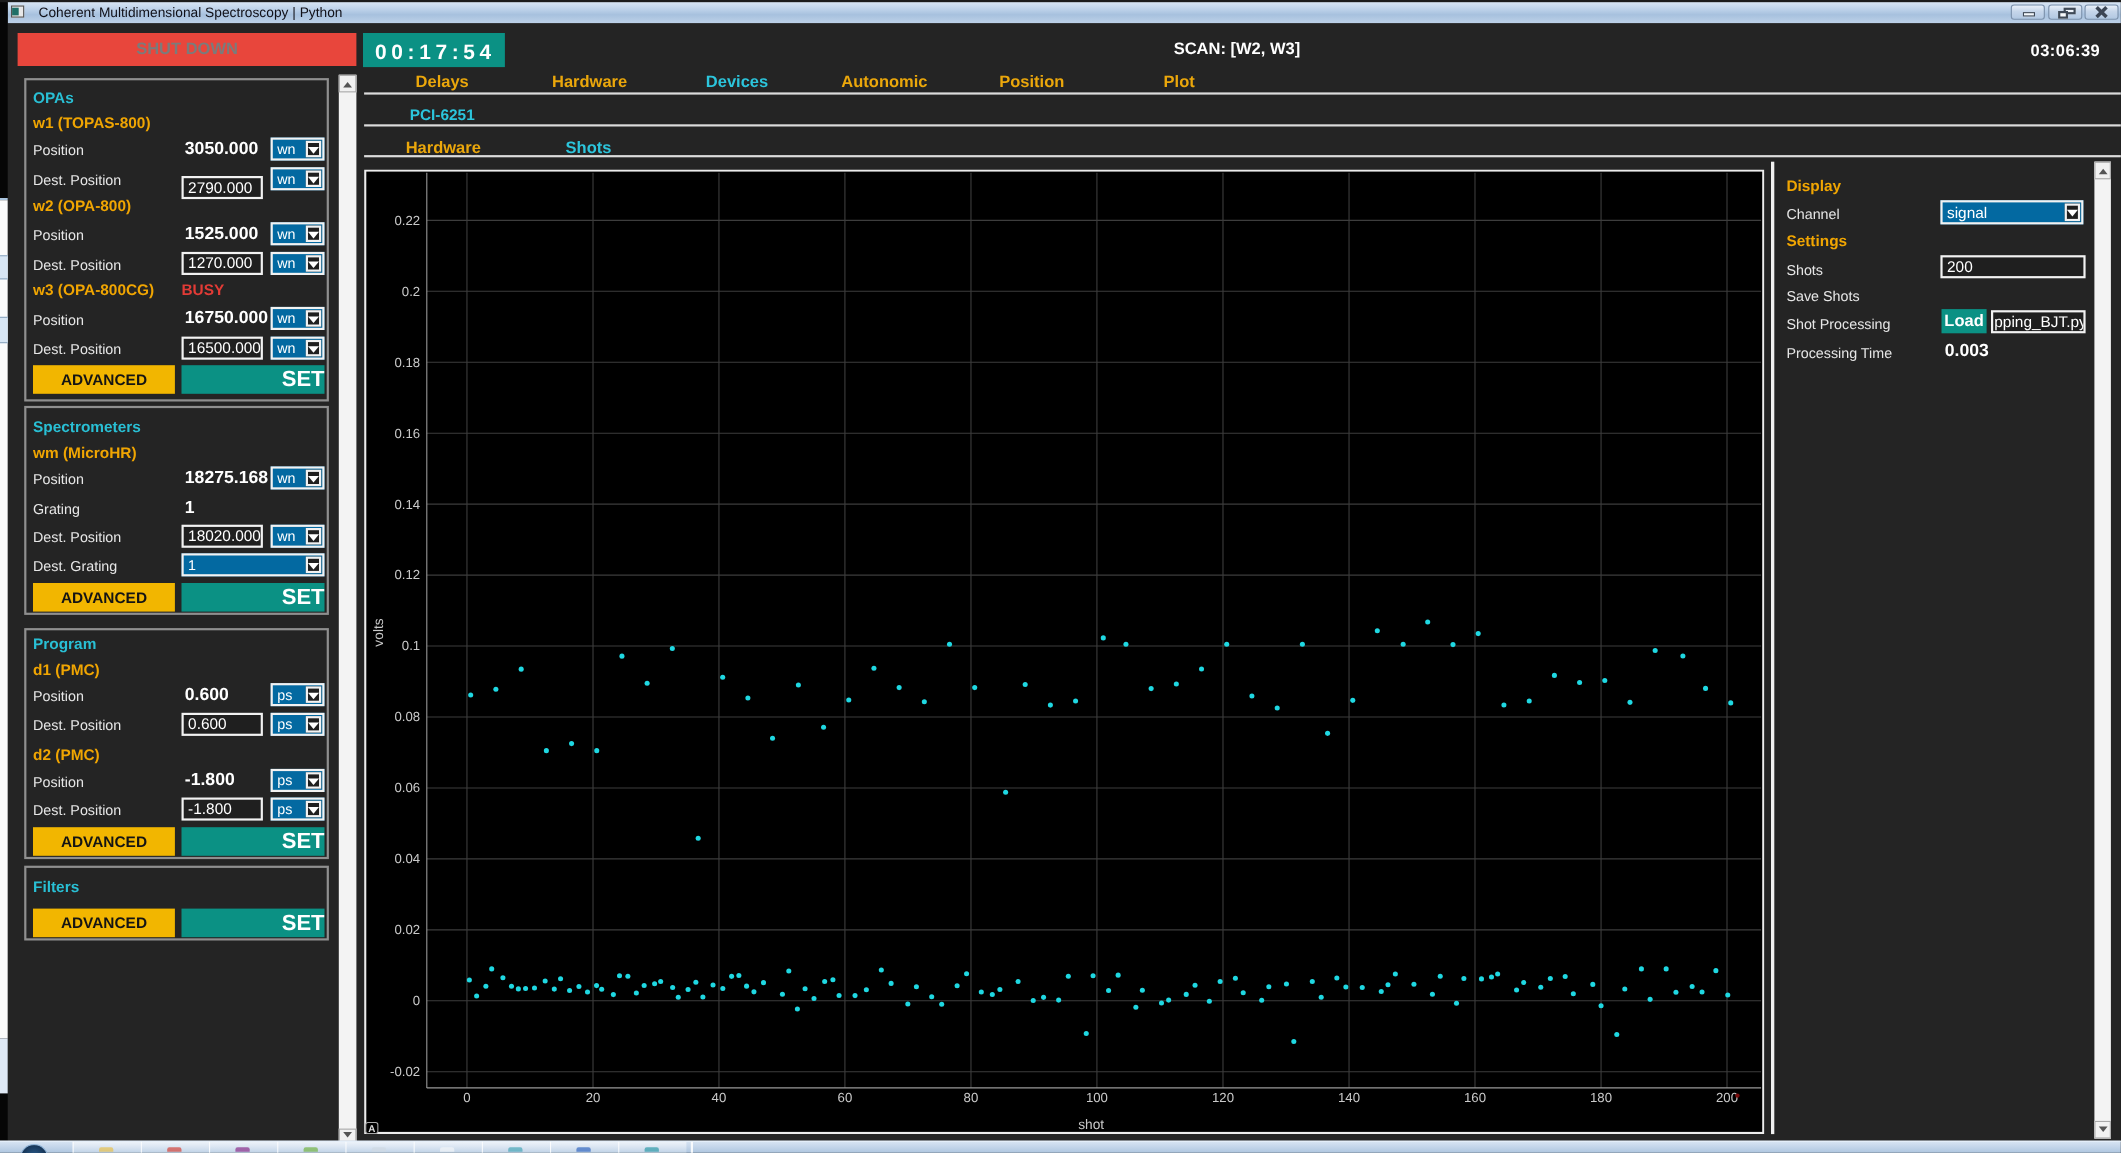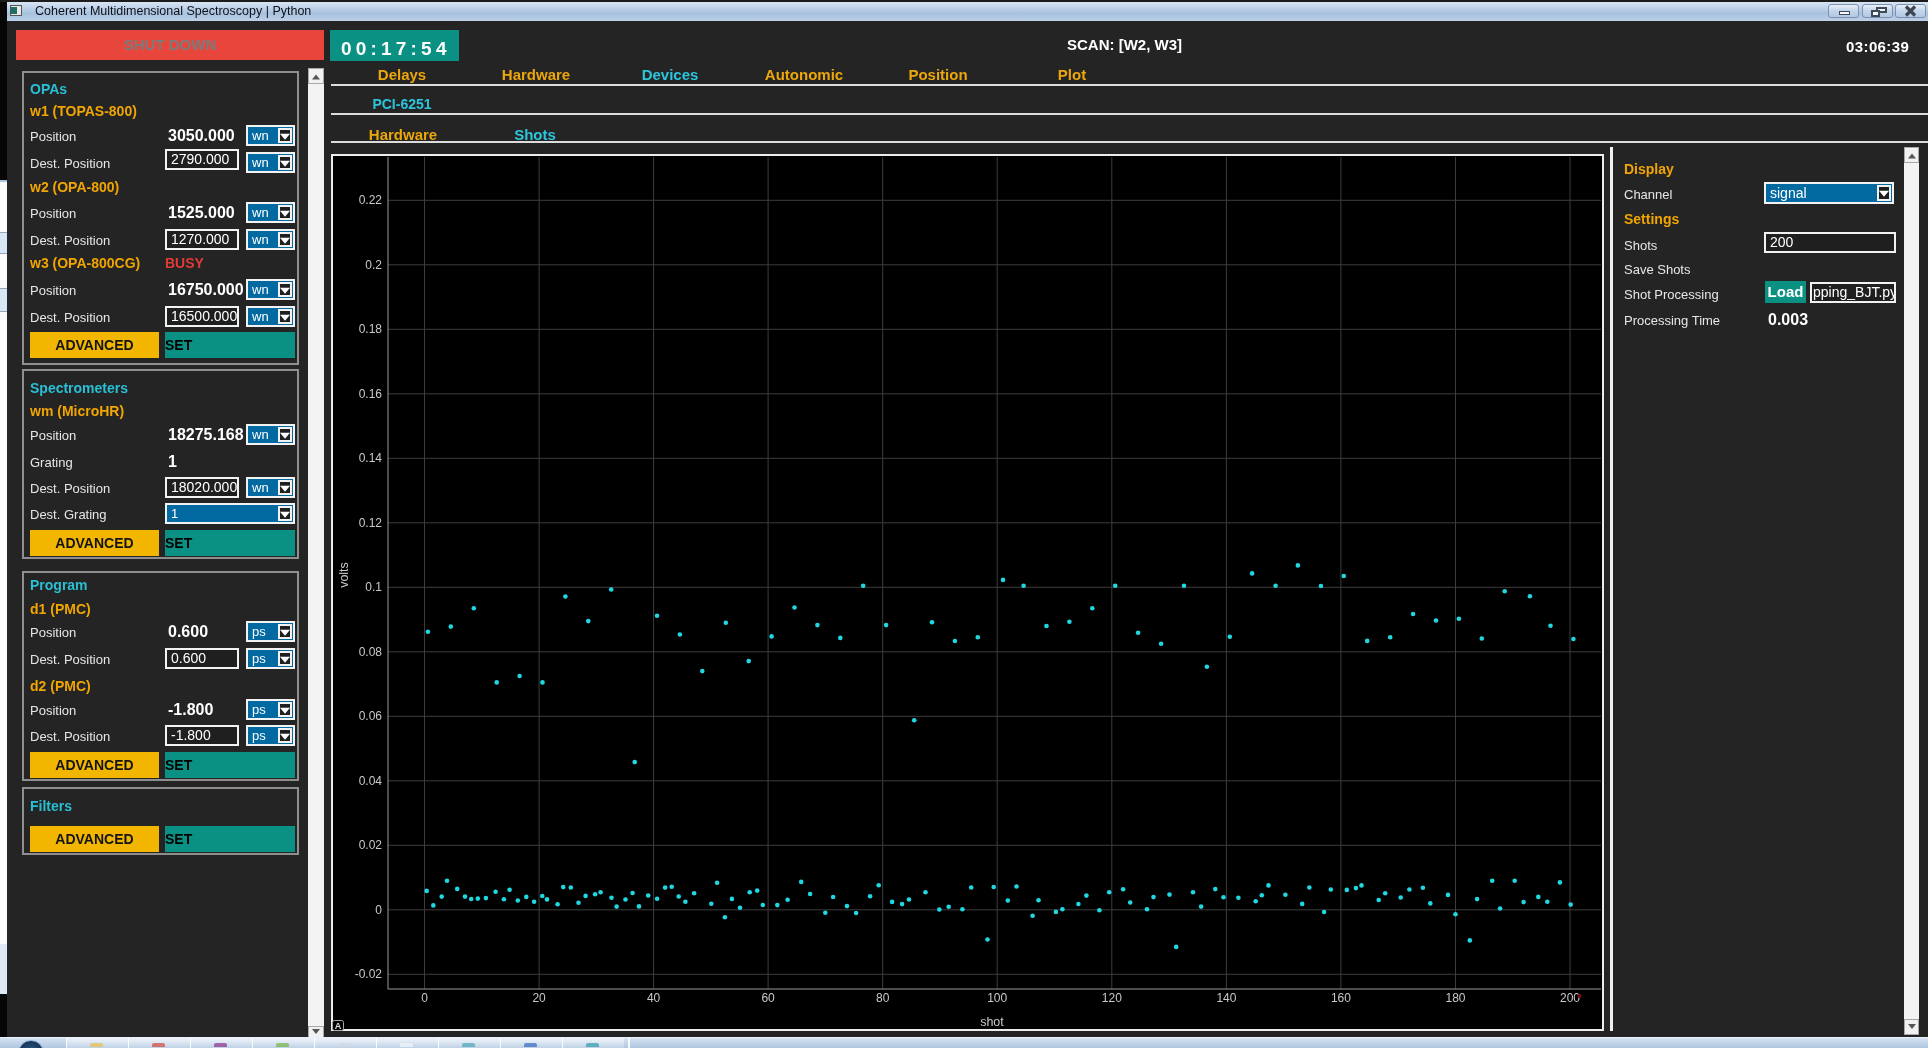--- a/index.html
+++ b/index.html
@@ -7,21 +7,21 @@
 .lbl{font-size:13px;color:#e6e6e6;white-space:nowrap}
 .val{font-size:16px;font-weight:bold;color:#fff;white-space:nowrap}
 .cy{color:#29bfd4;font-weight:bold;font-size:14px}
 .am{color:#f0a502;font-weight:bold;font-size:14px}
 .field{background:#1f1f1f;border:2px solid #f2f2f2;color:#fff;font-size:14px;line-height:17px;padding-left:4px;white-space:nowrap;overflow:hidden}
 .combo{background:#0369a1;border:2px solid #f2f2f2;color:#fff;font-size:13px}
 .combo span{position:absolute;left:4px;top:1px}
 .cbtn{position:absolute;right:1px;top:1px;bottom:1px;width:14px;border:2px solid #f2f2f2;background:#1f1f1f}
 .tri{position:absolute;left:50%;top:50%;transform:translate(-50%,-38%);width:0;height:0;border-left:5px solid transparent;border-right:5px solid transparent;border-top:6px solid #fff}
 .btnA{background:#f2b600;color:#141414;font-weight:bold;font-size:14px;text-align:center}
-.btnS{background:#0b9184;color:#000000;font-weight:bold;font-size:14px;text-align:left}
+.btnS{background:#0b9184;color:#ffffff;font-weight:bold;font-size:20px;text-align:right}
 .gbox{border:2px solid #8f8f8f}
 .tab{font-size:15px;font-weight:bold;text-align:center;width:134px}
 .tline{background:#dcdcdc;height:2px}
 .sb{background:#f3f3f3}
 .sbb{background:#f1f1f1;border:1px solid #a8a8a8;position:absolute}
 .tu{position:absolute;left:50%;top:50%;transform:translate(-50%,-30%);width:0;height:0;border-left:4px solid transparent;border-right:4px solid transparent;border-bottom:5px solid #555}
 .td{position:absolute;left:50%;top:50%;transform:translate(-50%,-60%);width:0;height:0;border-left:4px solid transparent;border-right:4px solid transparent;border-top:5px solid #555}
 .wbtn{position:absolute;top:4px;width:31px;height:14px;border:1px solid #7d92ac;border-radius:3px;background:linear-gradient(#e9f0f9,#c6d6ea 45%,#b2c8e2)}
 </style></head>
 <body>
@@ -54,21 +54,21 @@
 <div class="abs am" style="left:30px;top:103px">w1 (TOPAS-800)</div>
 <div class="abs lbl" style="left:30px;top:129px">Position</div>
 <div class="abs val" style="left:168px;top:127px">3050.000</div>
 <div class="abs combo" style="left:246px;top:125px;width:49px;height:21px">
     <span>wn</span>
     <div class="cbtn">
       <div class="tri"></div>
     </div>
   </div>
 <div class="abs lbl" style="left:30px;top:156px">Dest. Position</div>
-<div class="abs field" style="left:165px;top:149px;width:74px;height:21px">2790.000</div>
+<div class="abs field" style="left:165px;top:160px;width:74px;height:21px">2790.000</div>
 <div class="abs combo" style="left:246px;top:152px;width:49px;height:21px">
     <span>wn</span>
     <div class="cbtn">
       <div class="tri"></div>
     </div>
   </div>
 <div class="abs am" style="left:30px;top:179px">w2 (OPA-800)</div>
 <div class="abs lbl" style="left:30px;top:206px">Position</div>
 <div class="abs val" style="left:168px;top:204px">1525.000</div>
 <div class="abs combo" style="left:246px;top:202px;width:49px;height:21px">

